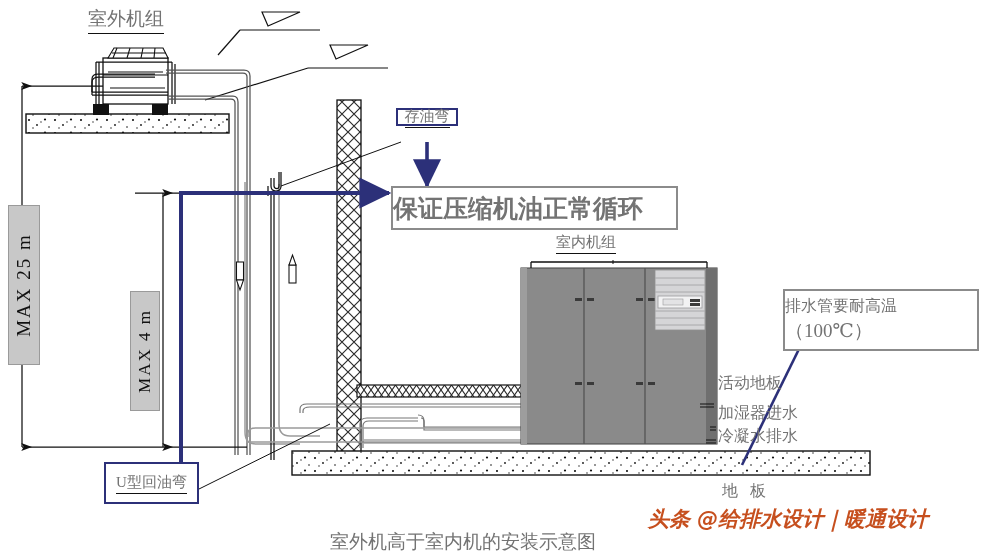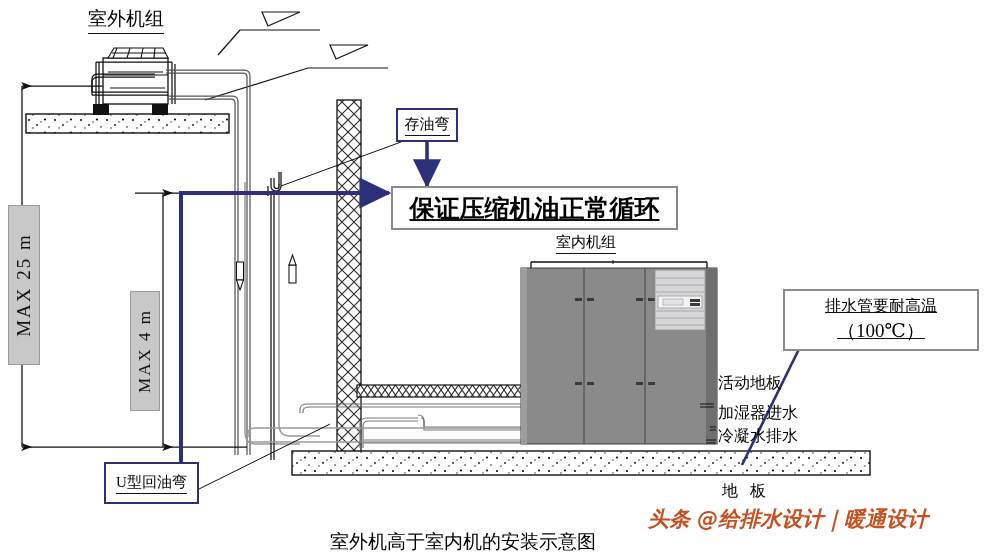--- a/index.html
+++ b/index.html
@@ -1,28 +1,28 @@
 <!DOCTYPE html>
 <html><head>
 <meta charset="utf-8">
 <style>
   html,body{margin:0;padding:0;background:#fff;}
   body{width:995px;height:553px;position:relative;overflow:hidden;
        font-family:"Liberation Serif","DejaVu Serif",serif;color:#111;}
   #stage{position:absolute;inset:0;width:995px;height:553px;}
   #stage > *{position:absolute;box-sizing:border-box;}
 
-  .lbl{font-family:"Liberation Serif","DejaVu Serif",serif;color:#000000;white-space:nowrap;}
+  .lbl{font-family:"Liberation Serif","DejaVu Serif",serif;color:#737373;white-space:nowrap;}
   .underlined{border-bottom:1.6px solid #111;padding-bottom:1px;}
 
   
   .box-navy{border:2.6px solid #2c3079;background:#fff;
             display:flex;align-items:center;justify-content:center;}
   .box-gray{border:2.6px solid #8b8b8b;background:#fff;
-            display:flex;flex-direction:column;align-items:center;justify-content:center;text-decoration:underline;}
+            display:flex;flex-direction:column;justify-content:center;}
 
   
   .dimtag{background:#c8c8c8;border:1.6px solid #9a9a9a;
           display:flex;align-items:center;justify-content:center;}
   .dimtag span{transform:rotate(-90deg);white-space:nowrap;
                font-family:"Liberation Serif","DejaVu Serif",serif;
                letter-spacing:2px;}
 
   svg{position:absolute;left:0;top:0;overflow:visible;}
   .wm{color:#c2410c;opacity:.92;font-family:"DejaVu Sans","Liberation Sans",sans-serif;
@@ -223,21 +223,21 @@
       <path d="M700 404 L714 404 M700 407 L714 407"></path>
       <path d="M710 427 L716 427 M710 430 L716 430"></path>
       <path d="M706 440 L716 440 M706 443 L716 443"></path>
     </g>
   </svg>
 
   <div class="lbl underlined" style="left:88px;top:6px;font-size:19px;">室外机组</div>
 
   <div class="lbl underlined" style="left:556px;top:233px;font-size:15px;">室内机组</div>
 
-  <div class="box-navy" style="left:396px;top:108px;width:62px;height:34px;">
+  <div class="box-navy" style="left:396px;top:108px;width:62px;height:18px;">
     <span class="lbl underlined" style="font-size:15px;">存油弯</span>
   </div>
 
   <div class="box-gray" style="left:391px;top:186px;width:287px;height:44px;">
     <span class="lbl" style="font-size:25px;font-weight:600;">保证压缩机油正常循环</span>
   </div>
 
   <div class="box-navy" style="left:104px;top:462px;width:95px;height:42px;">
     <span class="lbl underlined" style="font-size:15px;">U型回油弯</span>
   </div>

